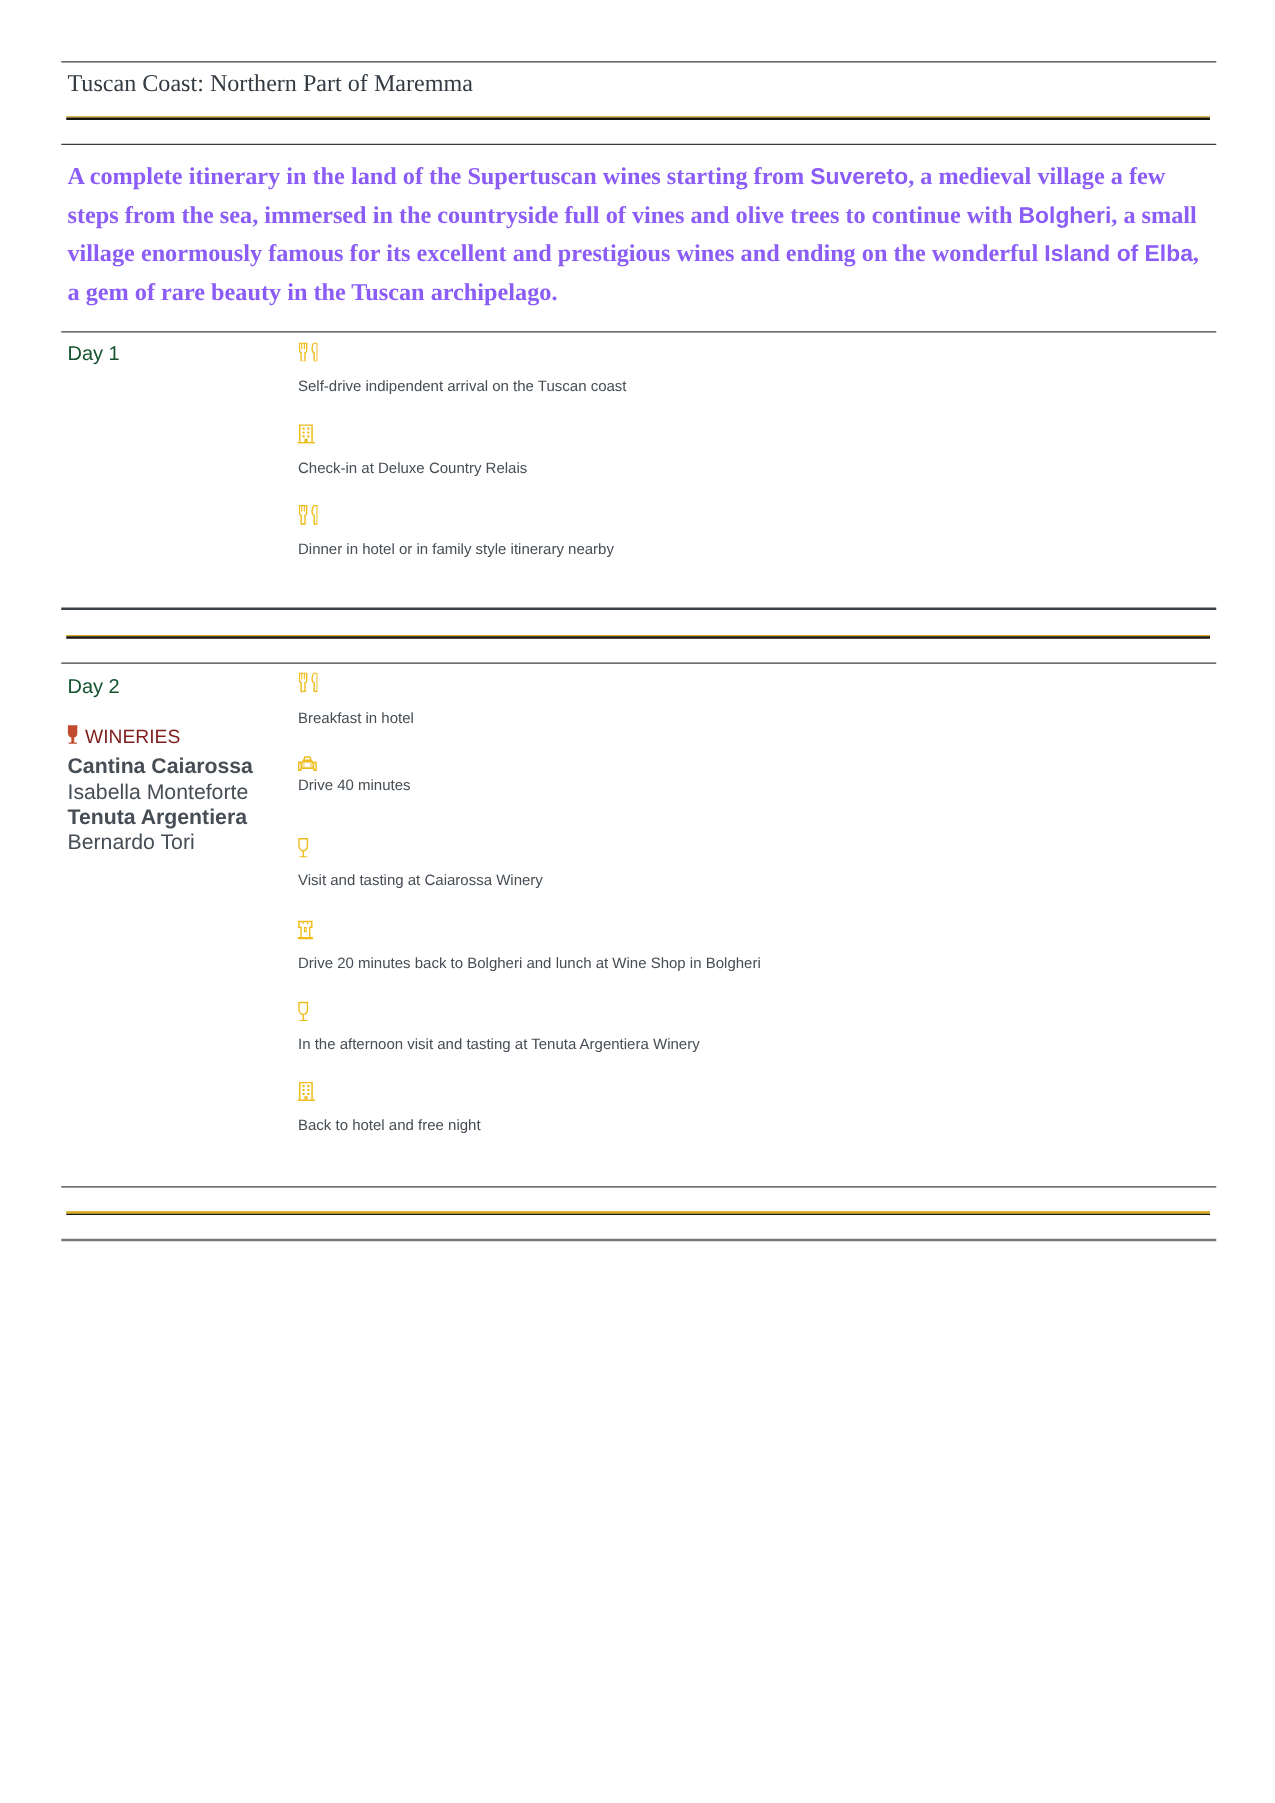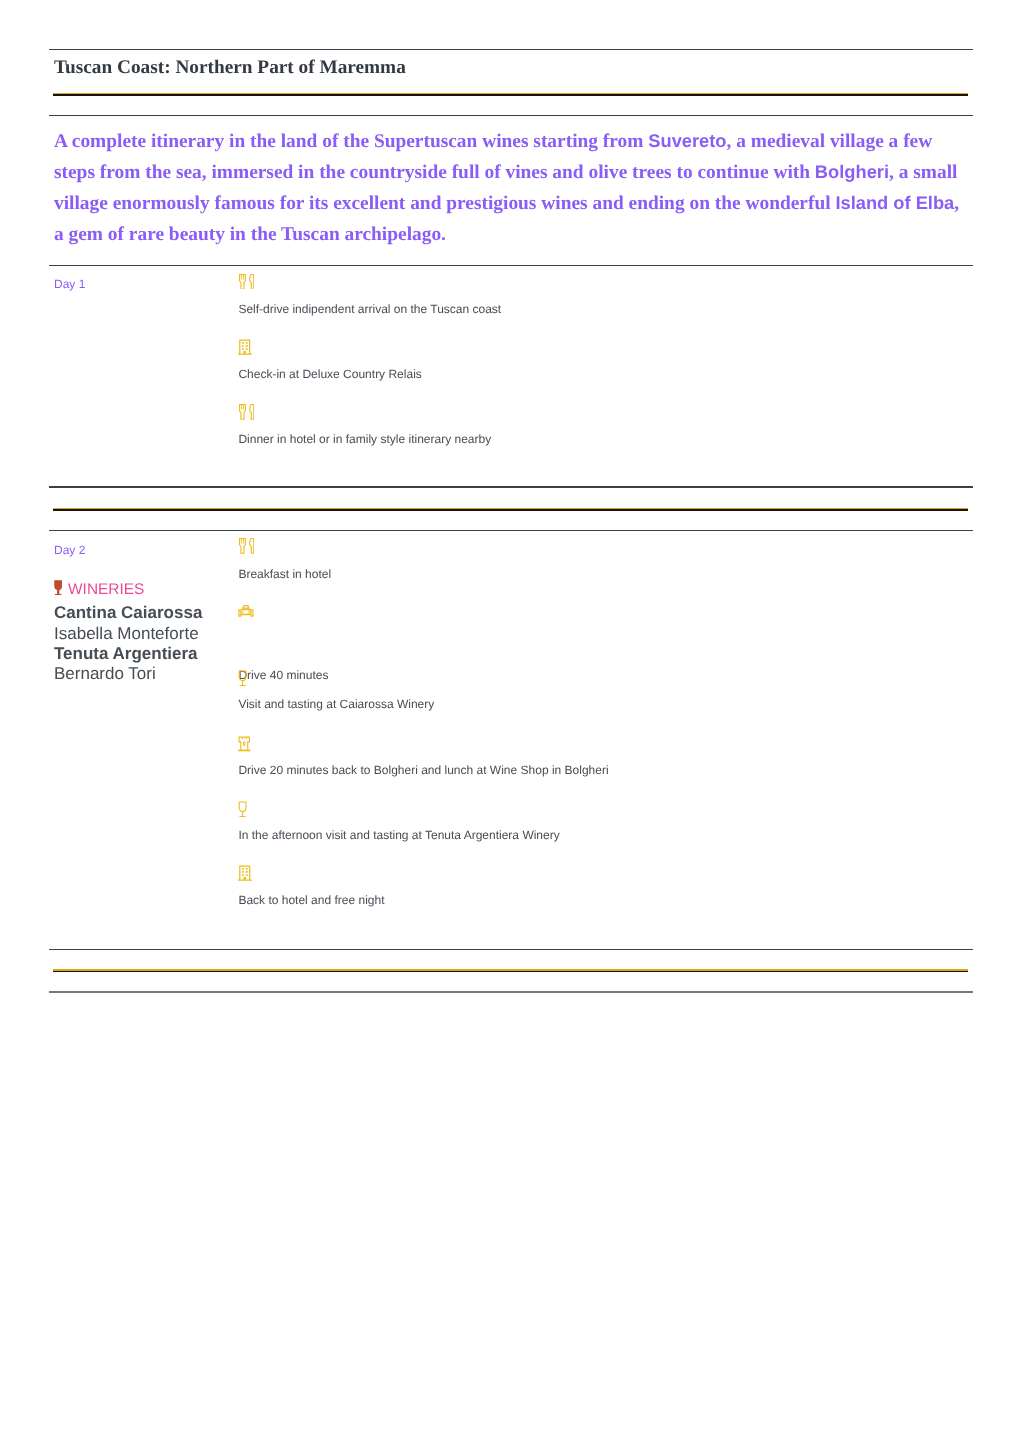--- a/index.html
+++ b/index.html
@@ -19,42 +19,42 @@
     background: #3a4046;
   }
   .rule.thin { background: #767a7d; height: 2px; }
   .goldrule { position: absolute; left: 53px; width: 915px; }
   .goldrule i { display: block; height: 1.7px; background: #d9a615; }
   .goldrule u { display: block; height: 1.4px; background: #181613; }
 
   .title {
     position: absolute; left: 54px;
     font-family: "Liberation Serif", serif;
-    font-weight: bold; font-size: 19.3px; line-height: 19.3px;
+    font-weight: normal; font-size: 19.3px; line-height: 19.3px;
     color: #333a42; white-space: nowrap;
   }
   .intro {
     position: absolute; left: 54px; width: 912px;
     font-family: "Liberation Serif", serif;
     font-weight: bold; font-size: 19.4px; line-height: 30.4px;
     color: #8b5cf6;
   }
   .intro .sans {
     font-family: "Liberation Sans", sans-serif;
     font-weight: bold; font-size: 18.3px;
   }
 
-  .day-label { position: absolute; left: 54px; font-size: 12px; line-height: 14.8px; color: #8b5cf6; white-space: nowrap; }
+  .day-label { position: absolute; left: 54px; font-size: 16px; line-height: 14.8px; color: #14532d; white-space: nowrap; }
   .item-text { position: absolute; left: 238.4px; font-size: 12px; line-height: 15.5px; color: #464d54; white-space: nowrap; }
   .item-text b { font-weight: normal; text-align: right; }
   .ico { position: absolute; }
   .ico svg { display: block; }
 
   .win-head { position: absolute; left: 53.8px; }
-  .win-head .lbl { position: absolute; left: 14.3px; top: 2.2px; font-size: 15.4px; line-height: 15px; color: #ec4899; white-space: nowrap; }
+  .win-head .lbl { position: absolute; left: 14.3px; top: 2.2px; font-size: 15.4px; line-height: 15px; color: #7f1d1d; white-space: nowrap; }
   .winery { position: absolute; left: 54px; font-size: 17px; line-height: 12.35px; color: #464d54; white-space: nowrap; }
   .winery.b { font-weight: bold; }
 </style>
 </head>
 <body>
 
 <div class="page">
 
   <div class="rule" style="top:48.9px"></div>
   <div class="title" style="top:57.9px">Tuscan Coast: Northern Part of Maremma</div>
@@ -122,21 +122,21 @@
       <div class="ico" style="left: 238.2px; top: 604.3px;">
         <svg width="15.8" height="13.4" viewBox="0 0 15.8 12.2" preserveAspectRatio="none" fill-rule="evenodd">
           <path fill="#f7dc94" d="M4.55 4.6 C3.4 5.4 3.0 6.7 3.0 7.7 C3.0 8.5 3.35 9.1 3.95 9.55 H11.85 C12.45 9.1 12.8 8.5 12.8 7.7 C12.8 6.7 12.4 5.4 11.25 4.6 Z"></path>
           <path fill="#eebc1a" d="M5.55 0.9 H10.25 L11.75 4.4 H4.05 Z M6.3 2.0 L5.75 3.3 H10.05 L9.5 2.0 Z"></path>
           <path fill="#eebc1a" d="M4.05 4.0 H11.75 C13.0 4.8 13.55 6.2 13.55 7.7 C13.55 8.8 13.1 9.6 12.3 10.25 H3.5 C2.7 9.6 2.25 8.8 2.25 7.7 C2.25 6.2 2.8 4.8 4.05 4.0 Z M4.55 5.15 C3.7 5.8 3.4 6.85 3.4 7.7 C3.4 8.4 3.7 8.85 4.15 9.2 H11.65 C12.1 8.85 12.4 8.4 12.4 7.7 C12.4 6.85 12.1 5.8 11.25 5.15 Z"></path>
           <path fill="#ffffff" d="M5.8 5.95 H10.0 V8.5 H5.8 Z"></path>
           <path fill="#eebc1a" d="M2.75 4.7 H1.1 C0.6 4.7 0.35 5.05 0.35 5.5 V11.7 H3.25 V9.3 H2.1 V10.55 H1.5 V5.95 H2.75 Z"></path>
           <path fill="#eebc1a" d="M13.05 4.7 H14.7 C15.2 4.7 15.45 5.05 15.45 5.5 V11.7 H12.55 V9.3 H13.7 V10.55 H14.3 V5.95 H13.05 Z"></path>
         </svg>
       </div>
-      <div class="item-text" style="top: 668px;"><span>Drive 40 minutes</span></div>
+      <div class="item-text" style="top: 621px;"><span>Drive 40 minutes</span></div>
       <div class="ico" style="left: 238.4px; top: 669.9px;">
         <svg width="9.2" height="16.2" viewBox="0 0 9.2 16.2" fill="none" stroke="#eebc1a" stroke-width="1.1" stroke-linejoin="round" stroke-linecap="round">
           <path d="M1.2 0.95 h6.8 v5.3 c0 2.7 -1.55 4.35 -3.4 4.35 c -1.85 0 -3.4 -1.65 -3.4 -4.35 z"></path>
           <path d="M4.6 10.6 v4.6"></path>
           <path d="M1.9 15.5 h5.4"></path>
         </svg>
       </div>
       <div class="item-text" style="top: 697.2px;"><span>Visit and tasting at </span><b>Caiarossa Winery</b></div>
       <div class="ico" style="left: 238px; top: 736.3px;">
         <svg width="12.5" height="15.5" viewBox="0 0 12.5 15.5" fill="#eebc1a" fill-rule="evenodd">

